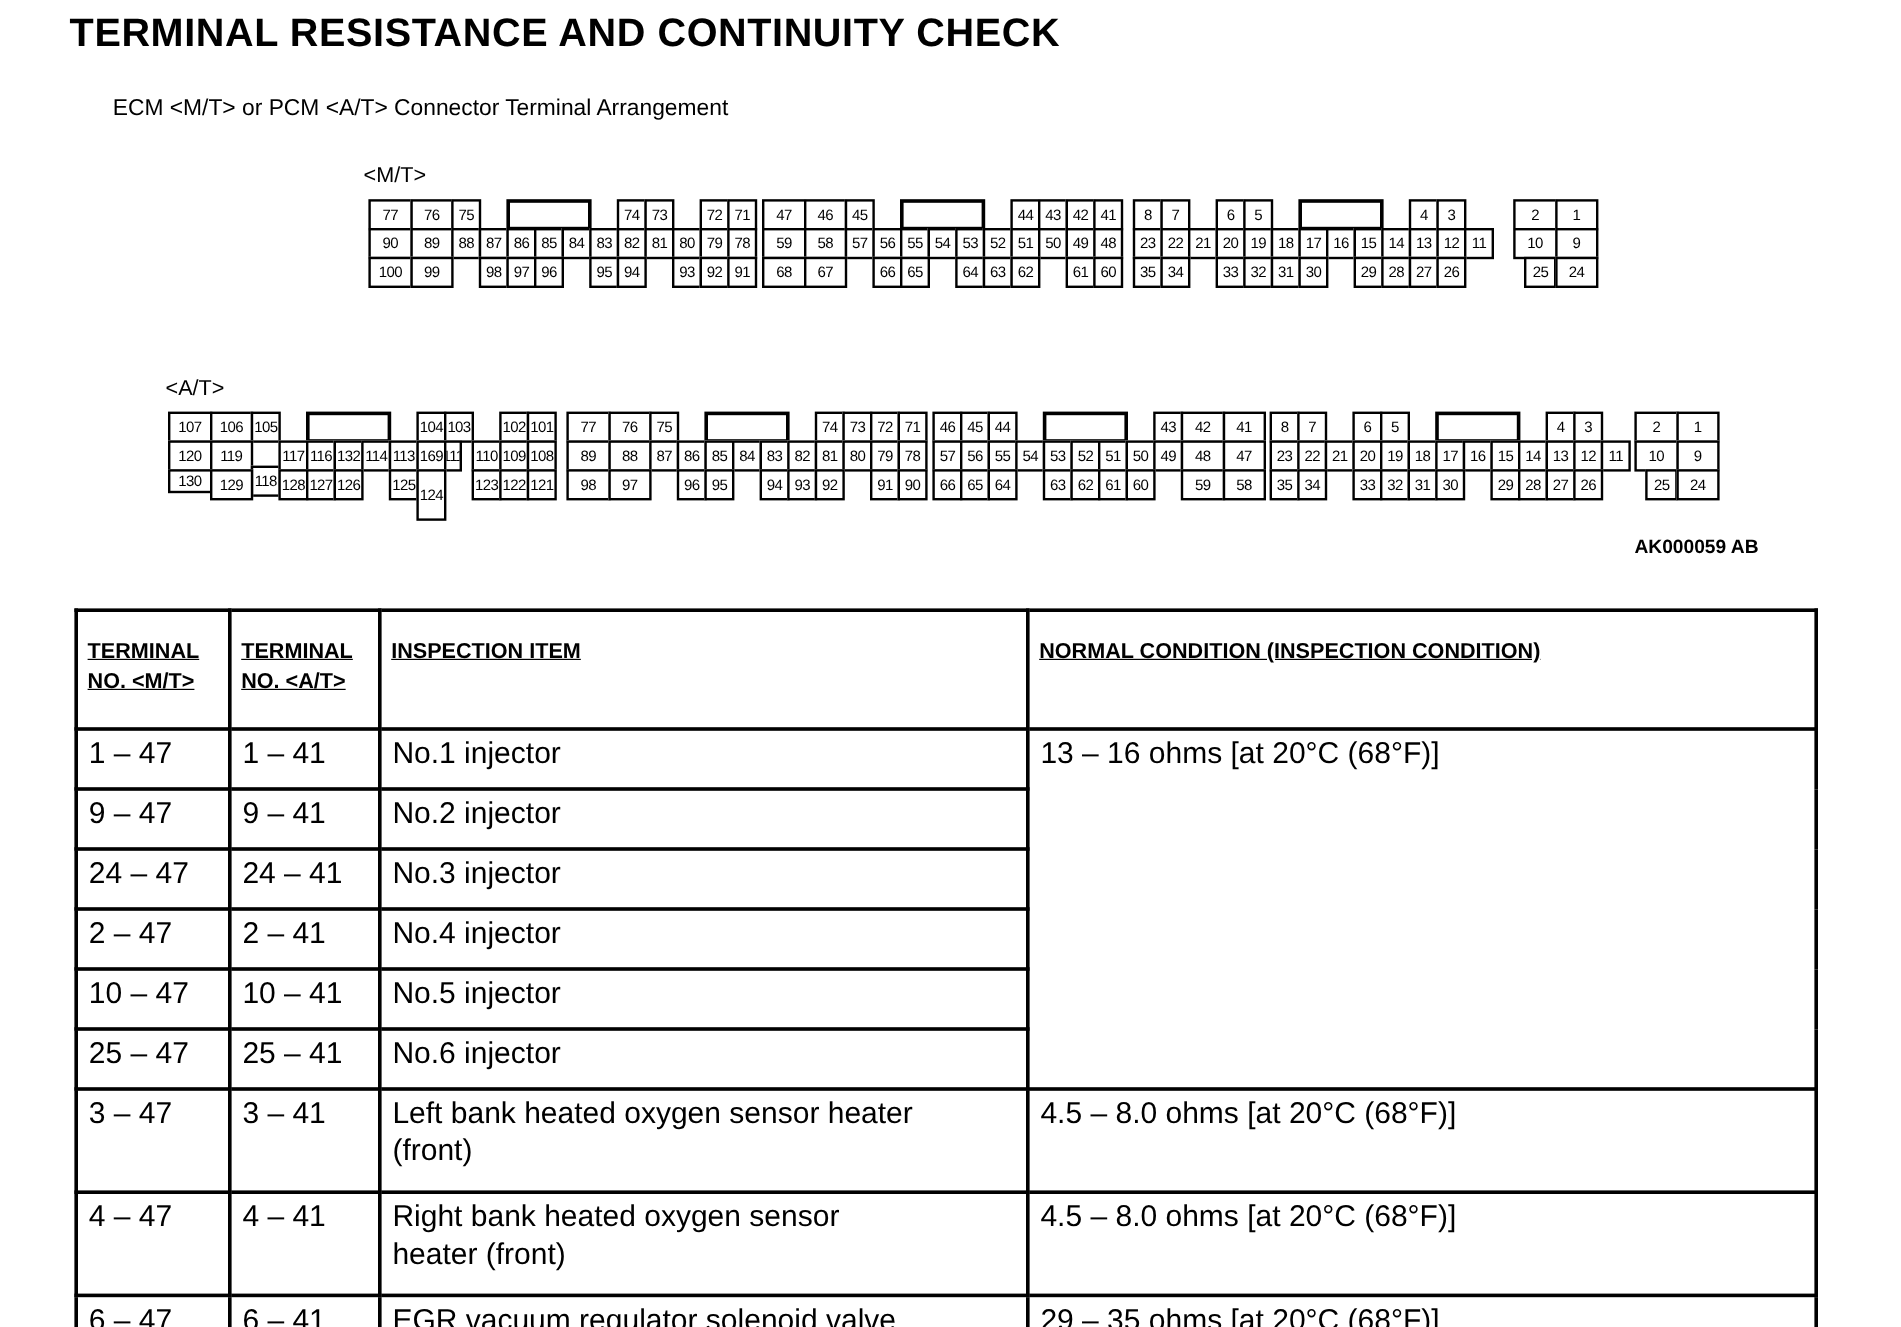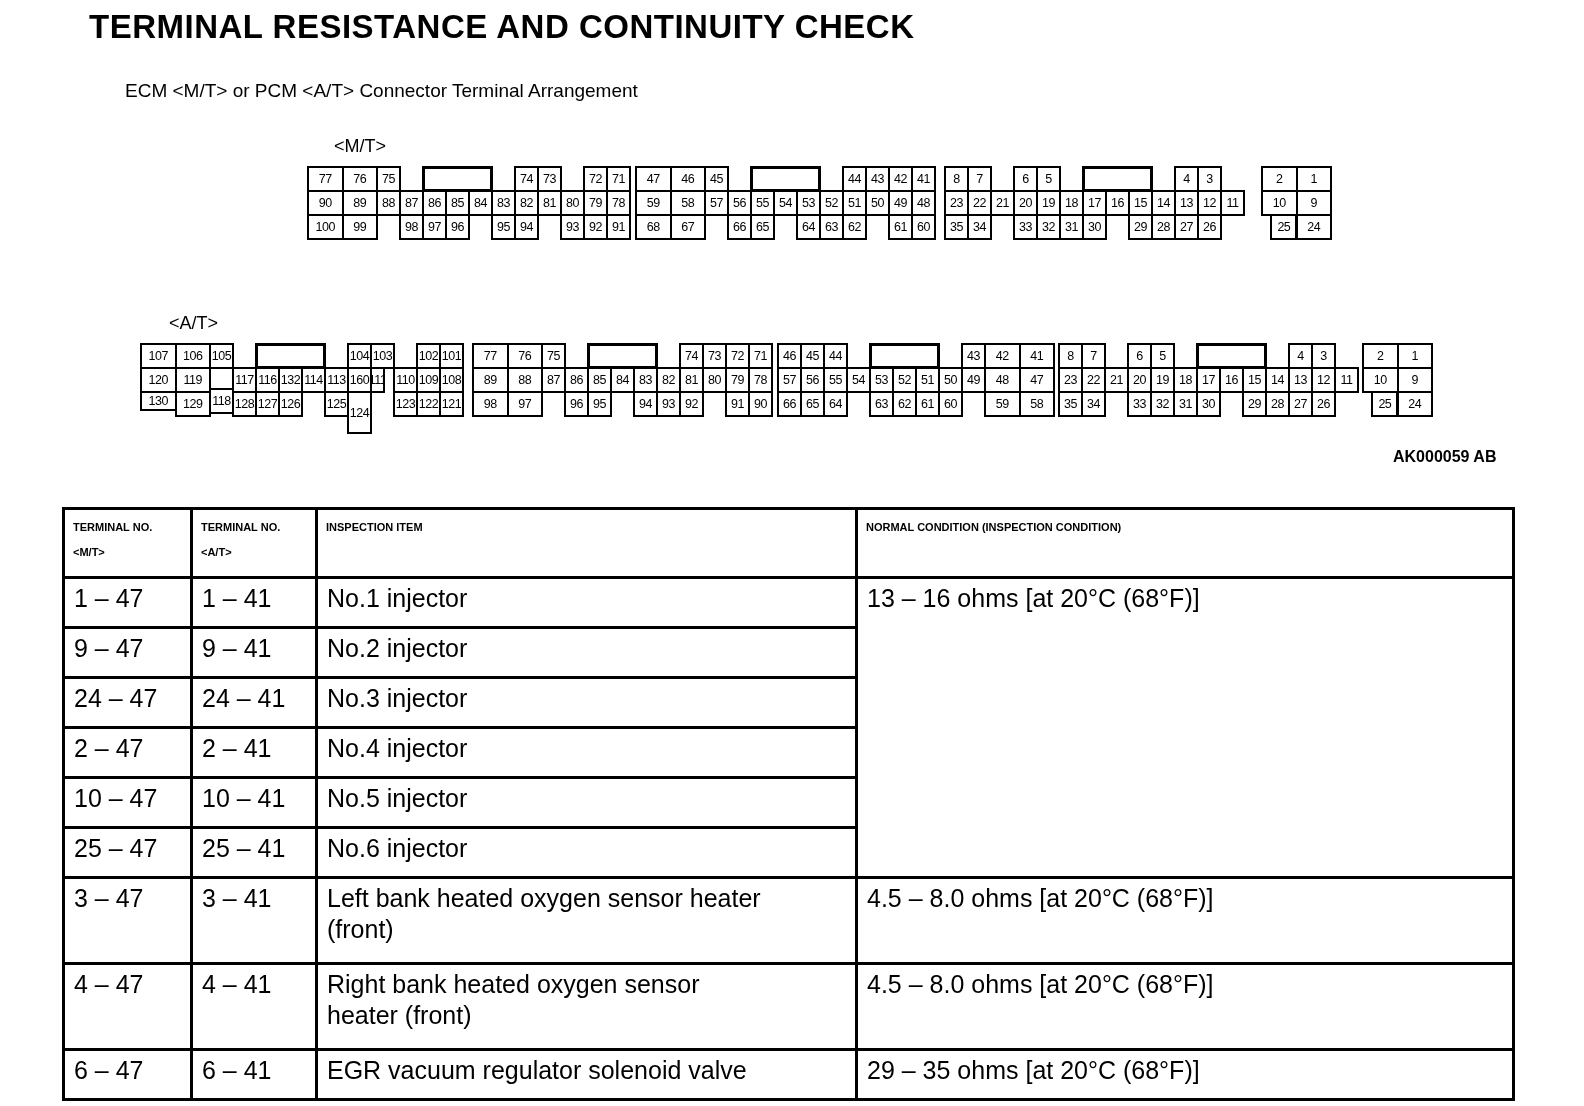--- a/index.html
+++ b/index.html
@@ -1,20 +1,20 @@
 <!DOCTYPE html>
 <html><head>
 <meta charset="utf-8">
 <style>
   html,body{margin:0;padding:0;}
   body{
     width:1584px;height:1106px;background:#ffffff;color:#000;
     font-family:"Liberation Sans",sans-serif;position:relative;overflow:hidden;
   }
-  .abs{position:absolute;margin-left:31px;}
+  .abs{position:absolute;}
   .page-title{left:58px;top:8px;font-size:33px;font-weight:bold;letter-spacing:0.5px;}
   .subtitle{left:94px;top:80px;font-size:19px;}
   .conn-label{font-size:18px;}
   .figcode{left:1362px;top:448px;font-size:16px;font-weight:bold;}
   .connector{position:absolute;display:flex;align-items:flex-start;}
   .cblock{position:relative;}
   .pin{
     position:absolute;box-sizing:border-box;border:2px solid #000;background:#fff;
     display:flex;align-items:center;justify-content:center;
     font-size:12.5px;letter-spacing:-0.5px;white-space:nowrap;overflow:hidden;
@@ -22,22 +22,22 @@
   .pin.blank{border-width:3px;}
   table.tcheck{
     position:absolute;left:62px;top:507px;width:1450px;
     border-collapse:collapse;table-layout:fixed;background:#fff;
   }
   table.tcheck th,table.tcheck td{
     border:3px solid #000;text-align:left;vertical-align:top;
     white-space:pre-line;overflow:hidden;
   }
   table.tcheck th{
-    font-size:11px;font-weight:bold;line-height:25px;
-    padding:5px 8px;height:56px;
+    font-size:18px;font-weight:bold;line-height:25px;
+    padding:20px 8px;height:56px;text-decoration:underline;
   }
   table.tcheck td{
     font-size:25px;line-height:31px;padding:4px 9px;
   }
   tr.r46 td{height:39px;}
   tr.r82 td{height:75px;}
 </style>
 </head>
 <body>
 
@@ -164,21 +164,21 @@
       <div class="pin" style="left: 276px; top: 0px; width: 25px; height: 26px;">102</div>
       <div class="pin" style="left: 299px; top: 0px; width: 25px; height: 26px;">101</div>
       <div class="pin" style="left: 0px; top: 24px; width: 36.5px; height: 26px;">120</div>
       <div class="pin" style="left: 34.5px; top: 24px; width: 36.5px; height: 26px;">119</div>
       <div class="pin" style="left: 69px; top: 24px; width: 25px; height: 26px; margin-top: 21px;">118</div>
       <div class="pin" style="left: 92px; top: 24px; width: 25px; height: 26px;">117</div>
       <div class="pin" style="left: 115px; top: 24px; width: 25px; height: 26px;">116</div>
       <div class="pin" style="left: 138px; top: 24px; width: 25px; height: 26px;">132</div>
       <div class="pin" style="left: 161px; top: 24px; width: 25px; height: 26px;">114</div>
       <div class="pin" style="left: 184px; top: 24px; width: 25px; height: 26px;">113</div>
-      <div class="pin" style="left: 207px; top: 24px; width: 25px; height: 26px;">160</div>
+      <div class="pin" style="left: 207px; top: 24px; width: 25px; height: 26px;">169</div>
       <div class="pin" style="left: 230px; top: 24px; width: 15px; height: 26px;">111</div>
       <div class="pin" style="left: 253px; top: 24px; width: 25px; height: 26px;">110</div>
       <div class="pin" style="left: 276px; top: 24px; width: 25px; height: 26px;">109</div>
       <div class="pin" style="left: 299px; top: 24px; width: 25px; height: 26px;">108</div>
       <div class="pin" style="left: 0px; top: 48px; width: 36.5px; height: 20px;">130</div>
       <div class="pin" style="left: 34.5px; top: 48px; width: 36.5px; height: 26px;">129</div>
       <div class="pin" style="left: 92px; top: 48px; width: 25px; height: 26px;">128</div>
       <div class="pin" style="left: 115px; top: 48px; width: 25px; height: 26px;">127</div>
       <div class="pin" style="left: 138px; top: 48px; width: 25px; height: 26px;">126</div>
       <div class="pin" style="left: 184px; top: 48px; width: 25px; height: 26px;">125</div>

